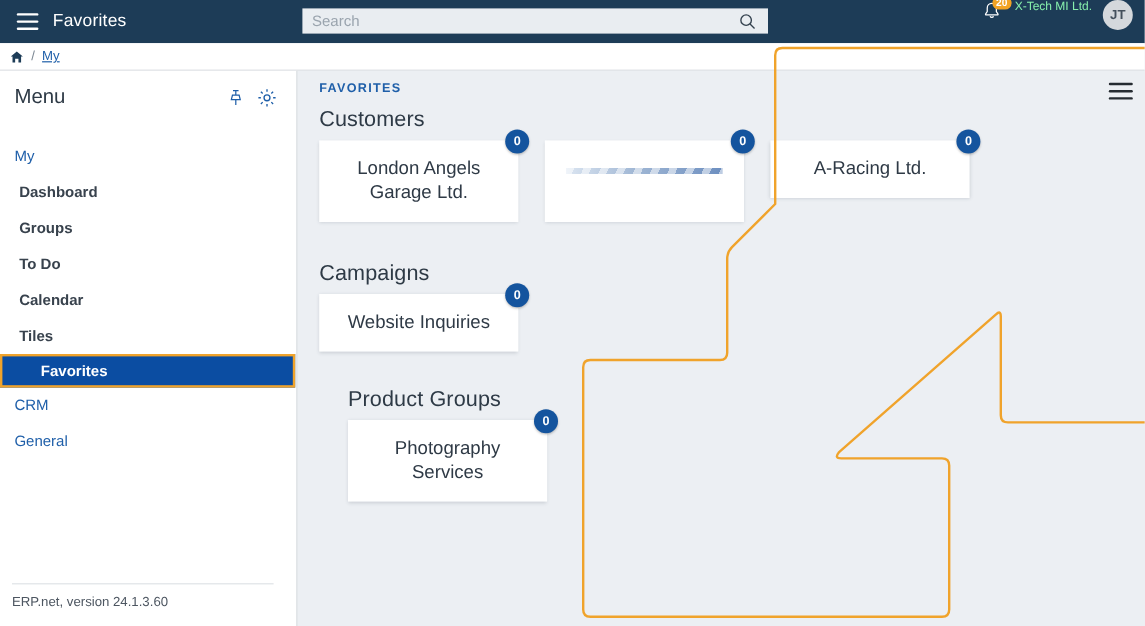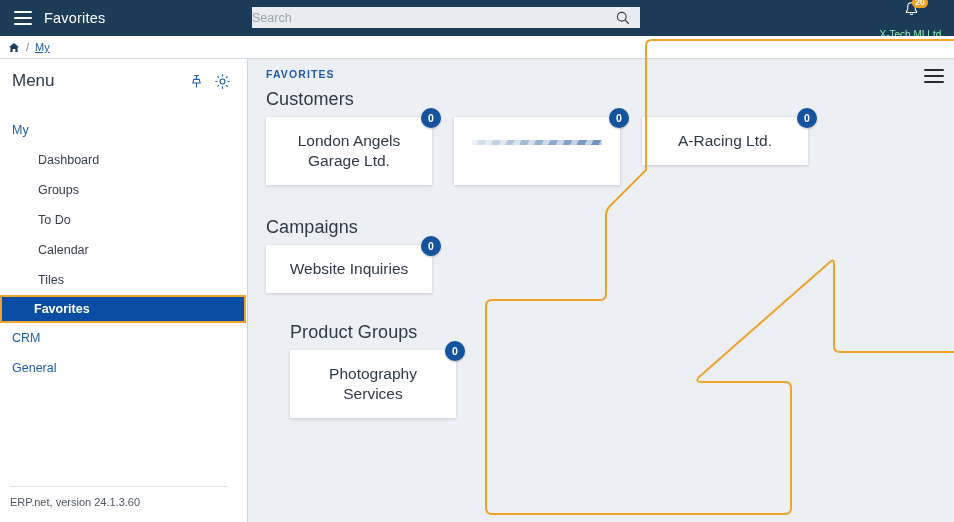--- a/index.html
+++ b/index.html
@@ -26,27 +26,27 @@
   .topbar-title {
     color: #ffffff; font-size: 14.5px; letter-spacing: .2px;
   }
   .search-wrap {
     position: absolute; left: 252px; top: 7px; width: 388px; height: 21px;
     background: #e9edf1; display: flex; align-items: center;
   }
   .search-input {
     border: 0; outline: 0; background: transparent;
     font-family: "Liberation Sans", sans-serif; font-size: 12.5px;
-    color: #4b5763; flex: 1; height: 100%;
+    color: #4b5763; padding-left: 8px; flex: 1; height: 100%;
   }
   .search-input::placeholder { color: #9aa4ae; }
   .search-icon { width: 20px; margin-right: 4px; color: #33414e; line-height: 0; }
   .topright {
     position: absolute; right: 10px; top: 0; height: 36px;
-    display: flex; align-items: center; gap: 9px; flex-direction: column;
+    display: flex; align-items: flex-start; gap: 9px;
   }
   .bell-wrap { position: relative; width: 20px; height: 20px; cursor: pointer; }
   .bell-badge {
     position: absolute; left: 10px; top: -3px;
     background: #f2a324; color: #ffffff;
     font-size: 8.5px; font-weight: bold;
     border-radius: 9px; padding: 1px 3.5px; line-height: 1.1;
     min-width: 15px; text-align: center;
   }
   .org-name { color: #86efac; font-size: 10px; }
@@ -78,21 +78,21 @@
     padding: 0 12px 0 12px; margin-top: 4px;
   }
   .menu-title { font-size: 17px; color: #2e3a46; flex: 1; }
   .menu-ico { width: 26px; text-align: center; color: #1f5fa9; cursor: pointer; line-height: 0; }
   .nav { margin-top: 16px; }
   .nav-item {
     height: 30px; display: flex; align-items: center;
     font-size: 12.5px; cursor: pointer;
   }
   .nav-root { color: #1f5fa9; padding-left: 12px; }
-  .nav-child { color: #38424d; padding-left: 38px; }
+  .nav-child { color: #38424d; padding-left: 16px; font-weight: bold; }
   .nav-item.selected {
     background: #0b4da2; color: #ffffff; font-weight: bold;
     border: 2px solid #f0a32b; padding-left: 32px; height: 28px;
     width: 246px;
   }
   .side-footer {
     position: absolute; left: 0; bottom: 0; width: 247px;
     padding: 10px 0 14px 10px; font-size: 11px; color: #4d5661;
   }
   .side-footer .rule {

